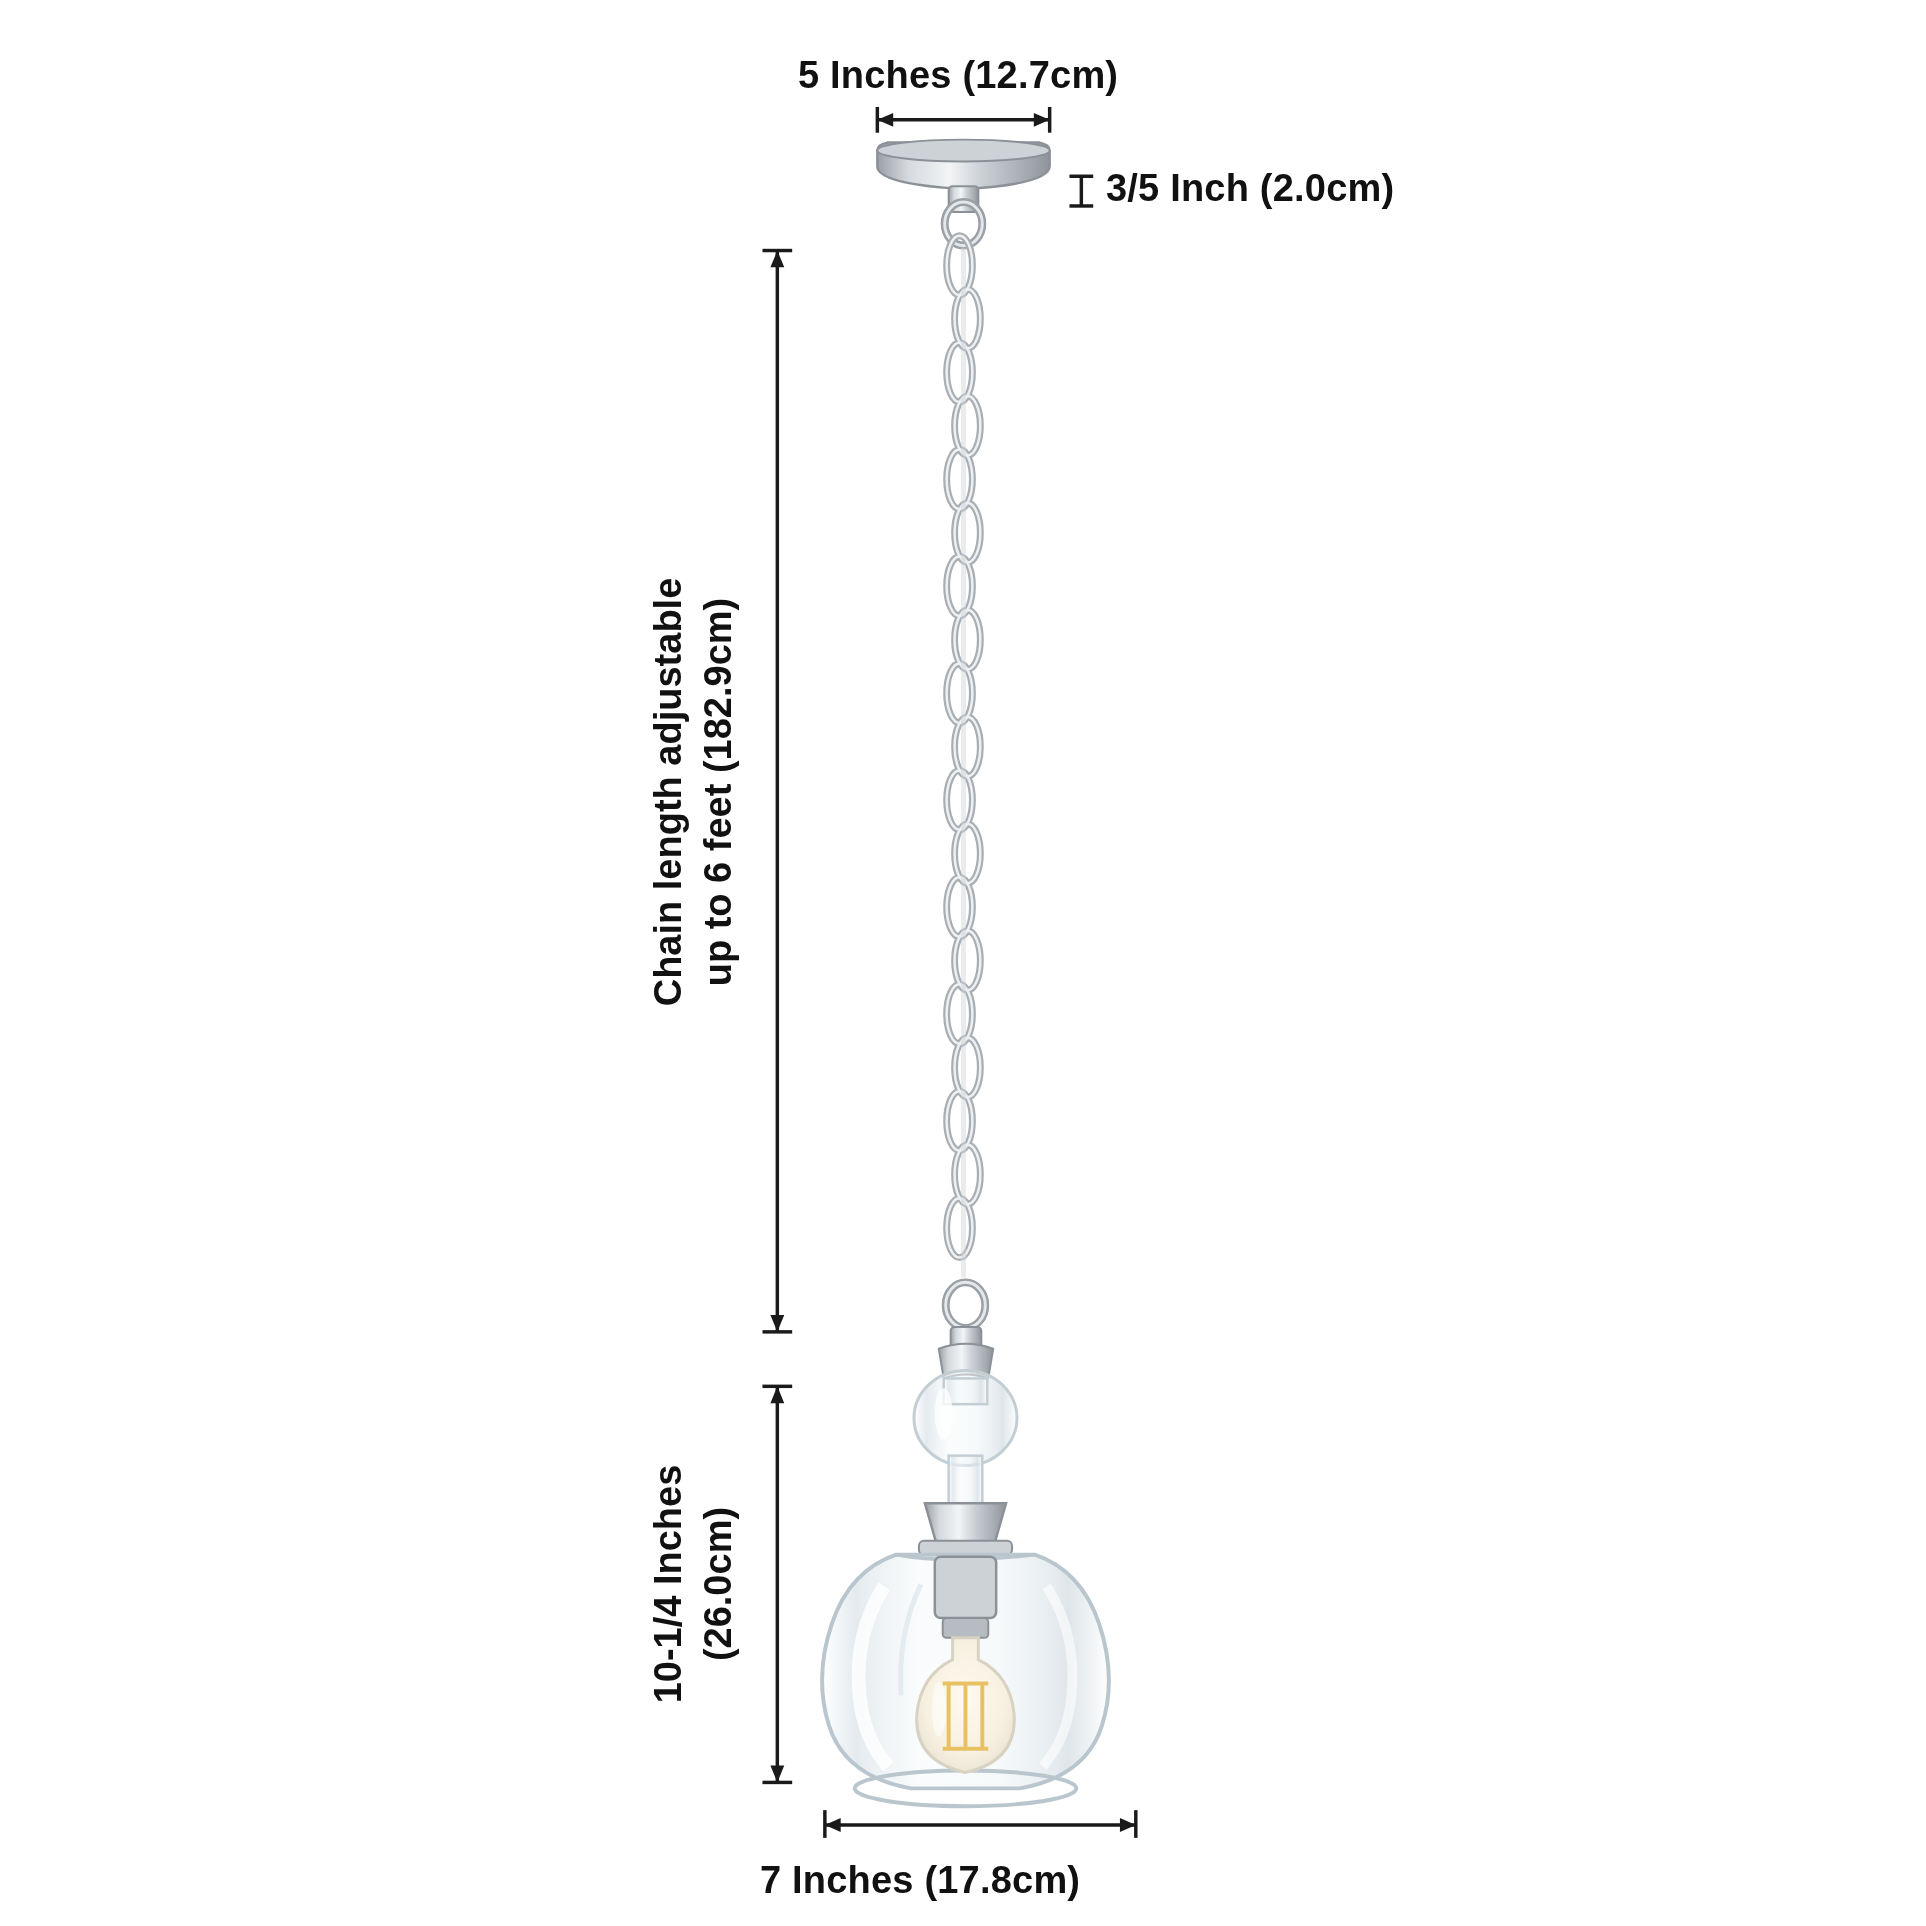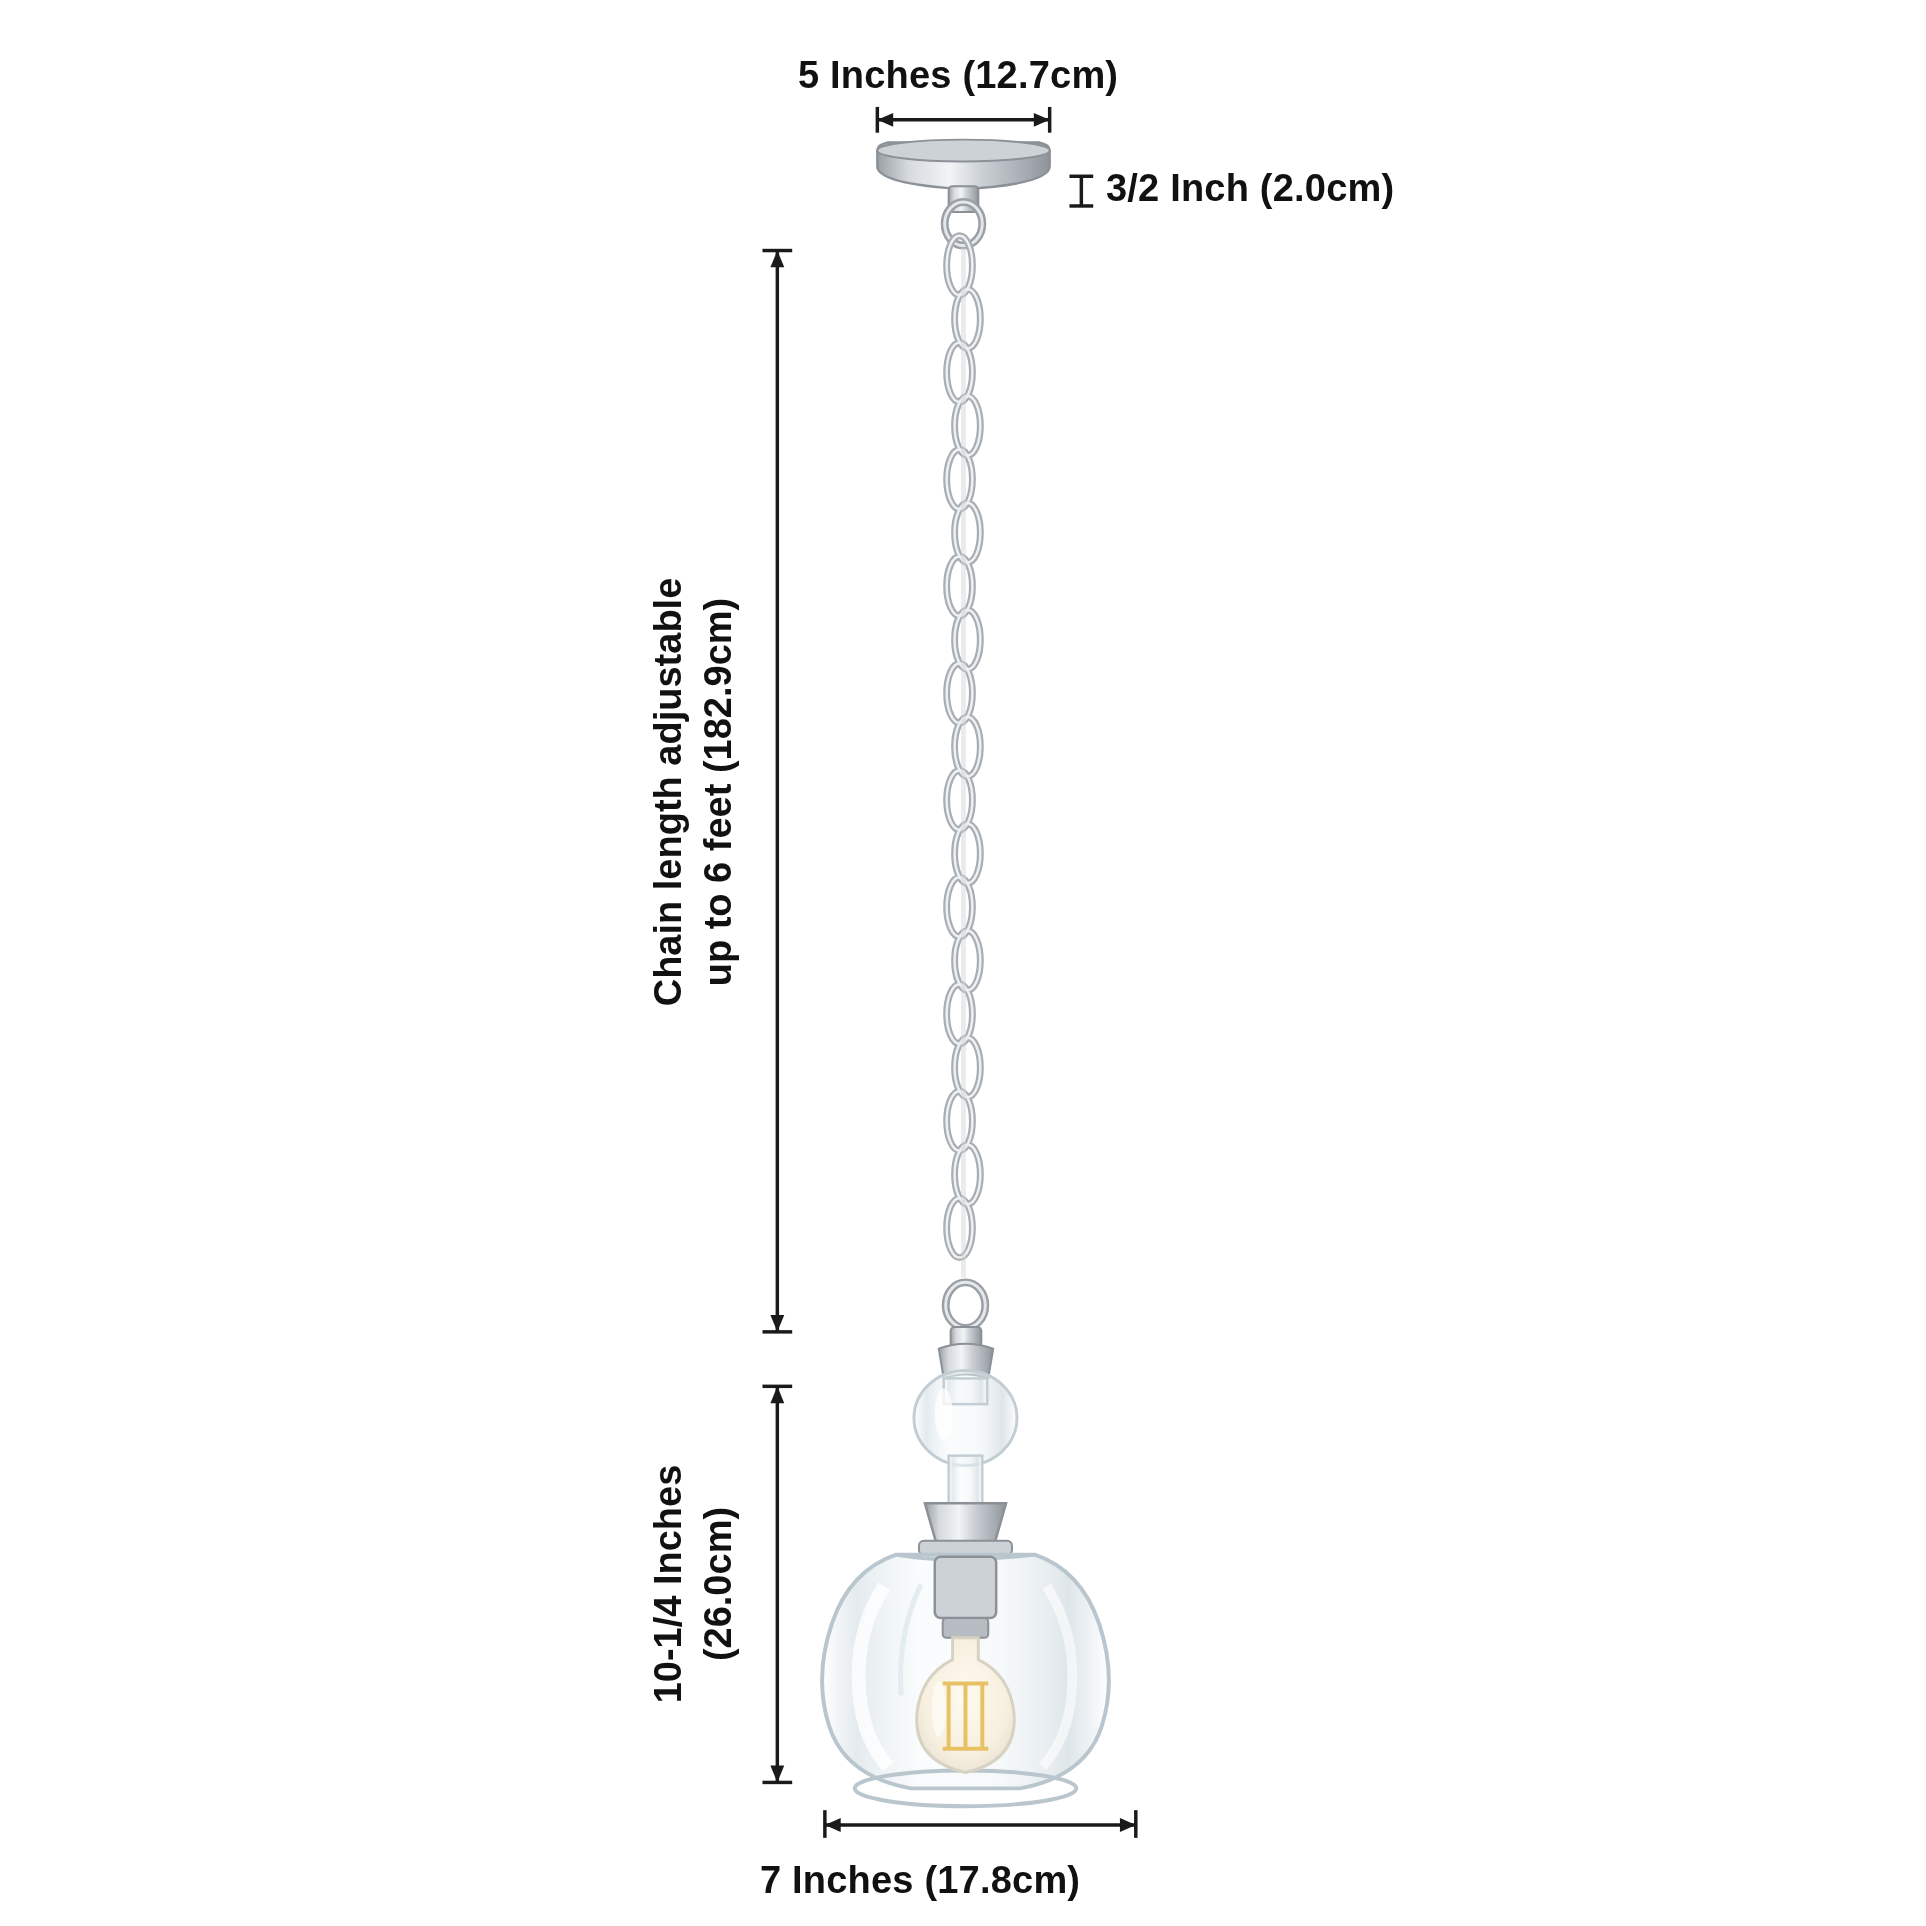--- a/index.html
+++ b/index.html
@@ -223,21 +223,21 @@
         <line x1="992" y1="1700" x2="992" y2="1766"></line>
         <line x1="952" y1="1700" x2="998" y2="1700"></line>
         <line x1="952" y1="1766" x2="998" y2="1766"></line>
       </g>
       <ellipse cx="948" cy="1726" rx="7" ry="28" fill="#ffffff" opacity="0.55"></ellipse>
     </g>
   </svg>
 
   <div class="dim-label" style="left: 798px; top: 54px;">5 Inches (12.7cm)</div>
 
-  <div class="dim-label" style="left: 1106px; top: 167px;">3/2 Inch (2.0cm)</div>
+  <div class="dim-label" style="left: 1106px; top: 167px;">3/5 Inch (2.0cm)</div>
 
   <div class="vert-wrap" style="left: 693px; top: 792px; transform: rotate(-90deg) translate(-50%, -50%); transform-origin: 0 0;">
     <div>Chain length adjustable</div>
     <div>up to 6 feet (182.9cm)</div>
   </div>
 
   <div class="vert-wrap" style="left: 693px; top: 1584px; transform: rotate(-90deg) translate(-50%, -50%); transform-origin: 0 0;">
     <div>10-1/4 Inches</div>
     <div>(26.0cm)</div>
   </div>

